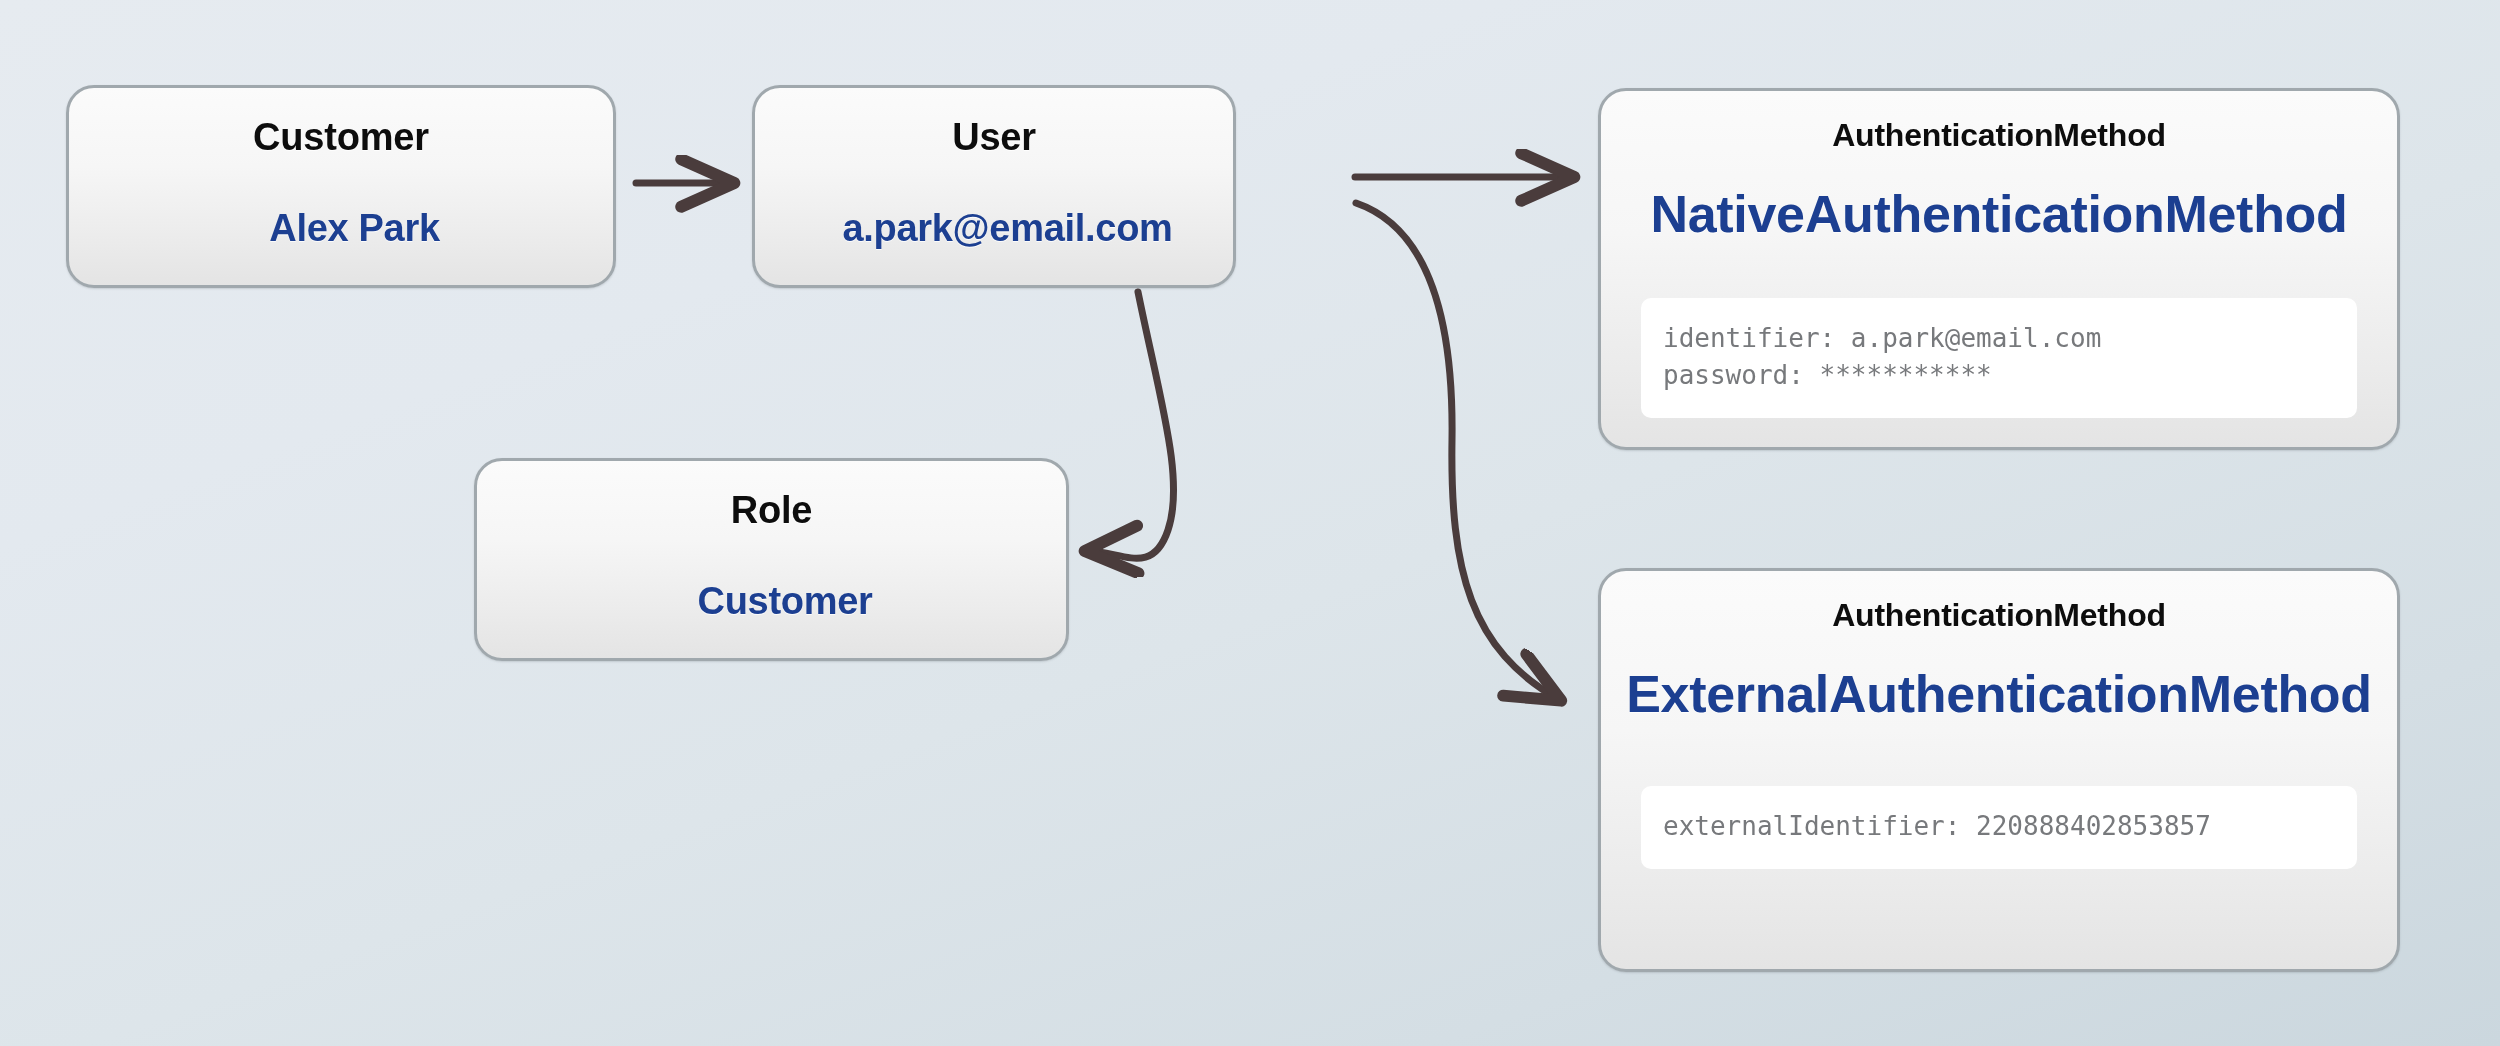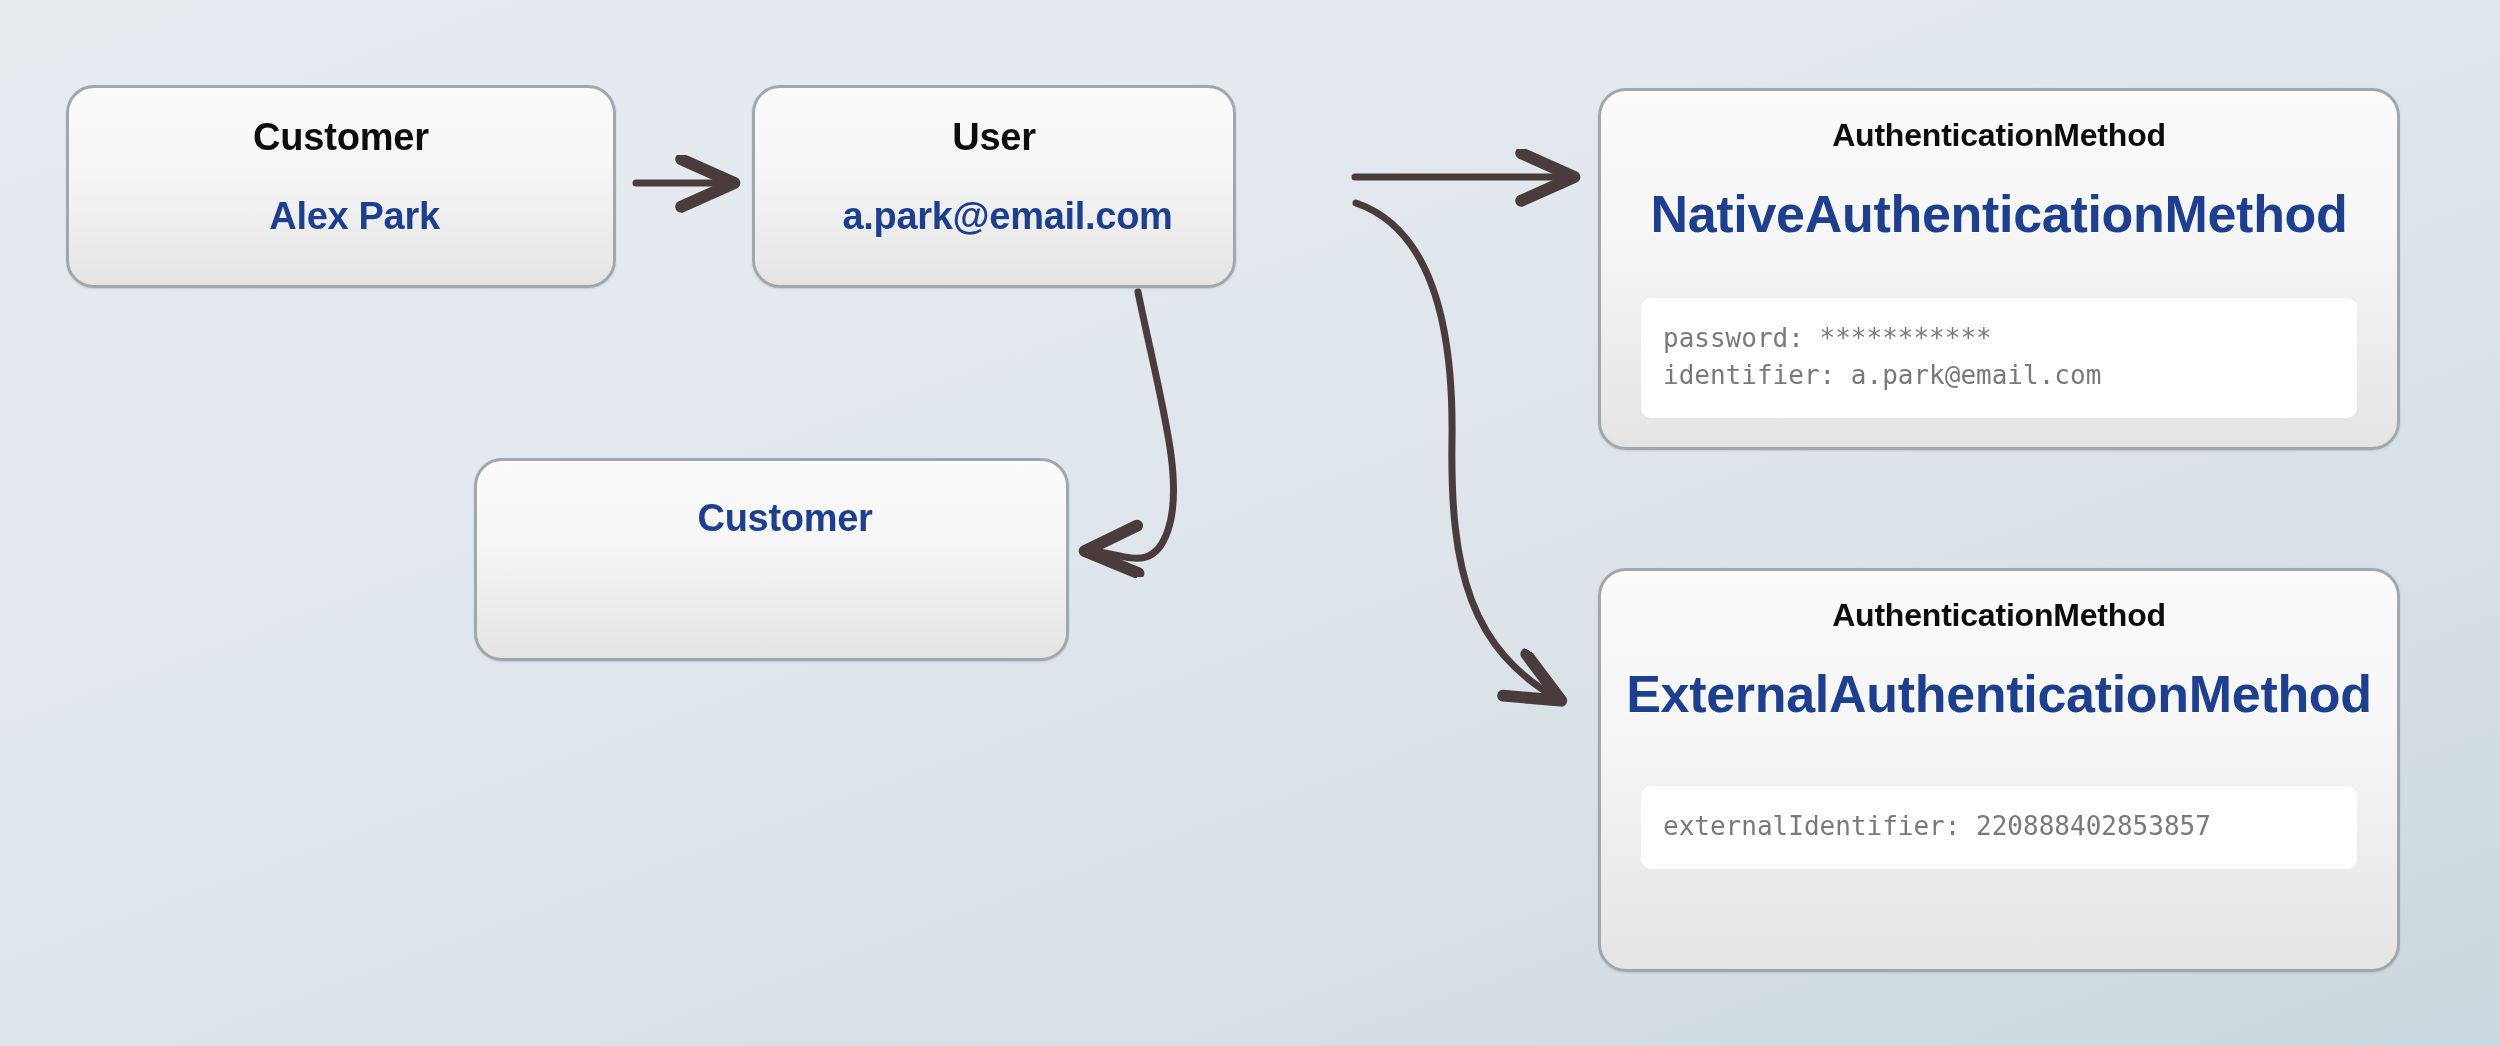--- a/index.html
+++ b/index.html
@@ -54,21 +54,21 @@
   .node-value {
     text-align: center;
     font-weight: bold;
     color: #1c3f91;
     letter-spacing: -0.3px;
     text-shadow: 0 1px 0 rgba(255,255,255,0.8);
   }
 
   
   .node.simple .node-title { font-size: 38px; margin-top: 28px; }
-  .node.simple .node-value { font-size: 38px; margin-top: 36px; padding-left: 27px; }
+  .node.simple .node-value { font-size: 38px; margin-top: 48px; padding-left: 27px; }
 
   
   .node.detail .node-title { font-size: 32px; margin-top: 26px; }
   .node.detail .node-value { font-size: 52px; margin-top: 30px; }
 
   
   .attr-panel {
     position: absolute;
     left: 40px;
     right: 40px;
@@ -128,29 +128,30 @@
     <div class="node-title">Customer</div>
     <div class="node-value">Alex Park</div>
   </div>
 
   <div class="node simple" id="node-user">
     <div class="node-title">User</div>
     <div class="node-value">a.park@email.com</div>
   </div>
 
   <div class="node simple" id="node-role">
+    <div class="node-title">Role</div>
     <div class="node-value">Customer</div>
   </div>
 
   <div class="node detail" id="node-native">
     <div class="node-title">AuthenticationMethod</div>
     <div class="node-value">NativeAuthenticationMethod</div>
     <div class="attr-panel">
+      <div class="attr-line">identifier: a.park@email.com</div>
       <div class="attr-line">password: ***********</div>
-      <div class="attr-line">identifier: a.park@email.com</div>
     </div>
   </div>
 
   <div class="node detail" id="node-external">
     <div class="node-title">AuthenticationMethod</div>
     <div class="node-value">ExternalAuthenticationMethod</div>
     <div class="attr-panel">
       <div class="attr-line">externalIdentifier: 220888402853857</div>
     </div>
   </div>

